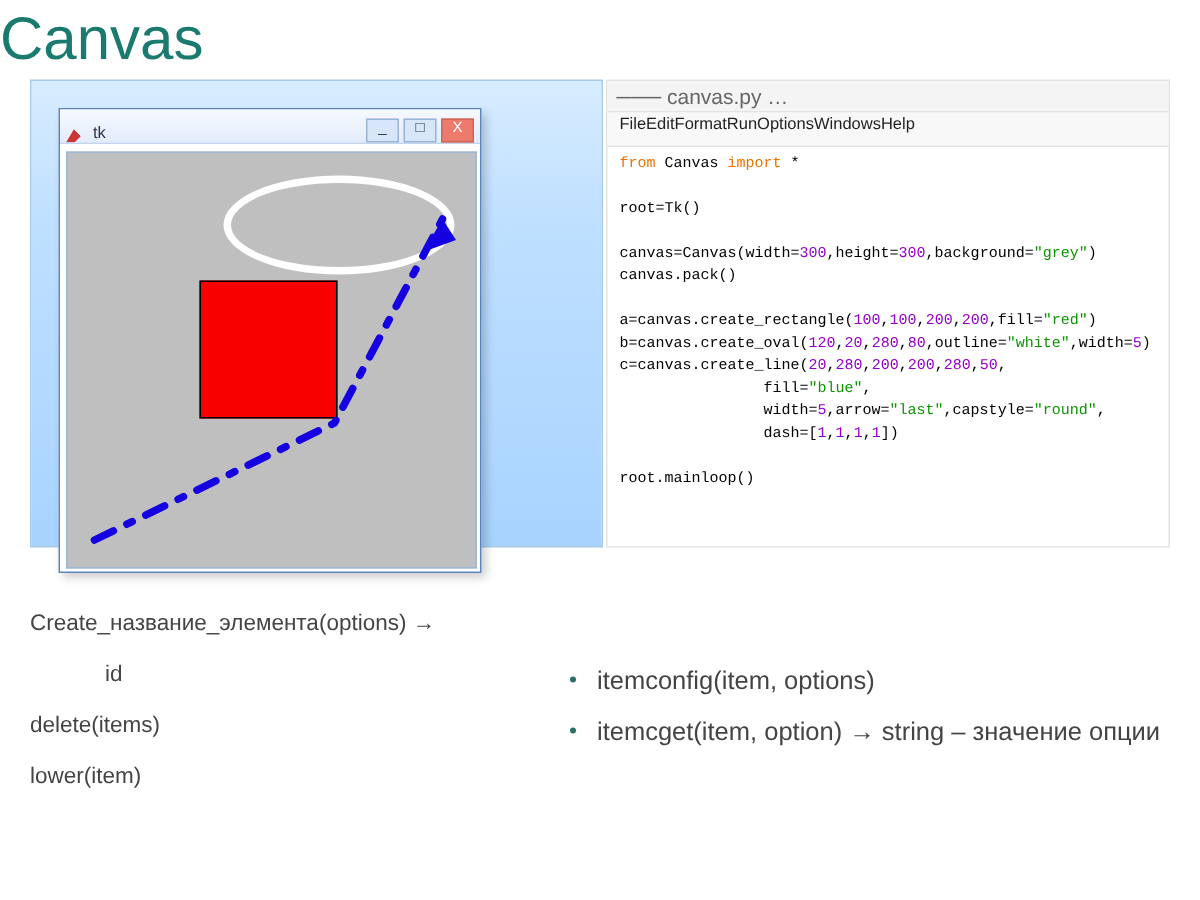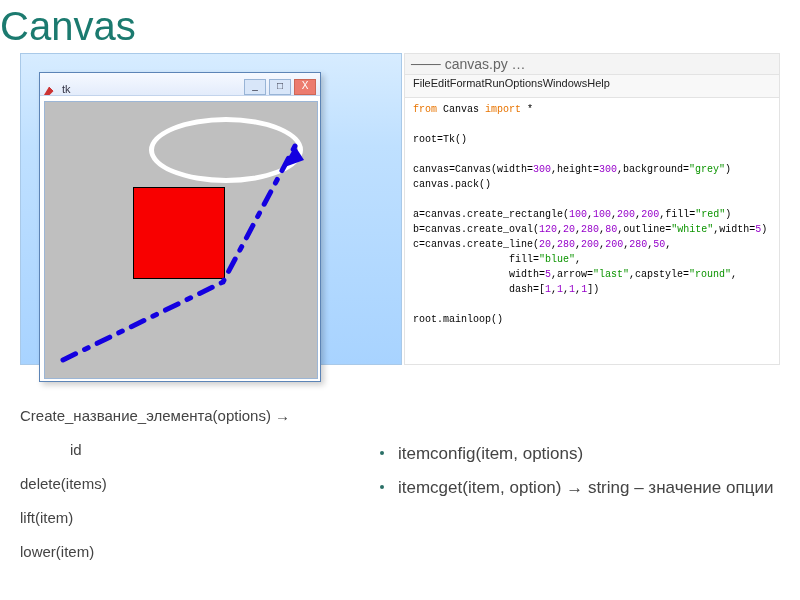--- a/index.html
+++ b/index.html
@@ -89,21 +89,20 @@
 
 <span>root.mainloop()</span></div>
     </div>
   </div>
 
   <div class="methods-row">
     <div class="methods-left">
       <div>Create_название_элемента(options) →</div>
       <div class="ind">id</div>
       <div>delete(items)</div>
-      <div>lift(item)</div>
       <div>lower(item)</div>
     </div>
     <div class="methods-right">
       <div class="bullet-item" style="margin-top:14px">
         <span class="dot"></span>
         <span>itemconfig(item, options)</span>
       </div>
       <div class="bullet-item">
         <span class="dot"></span>
         <span>itemcget(item, option) → string – значение опции</span>

